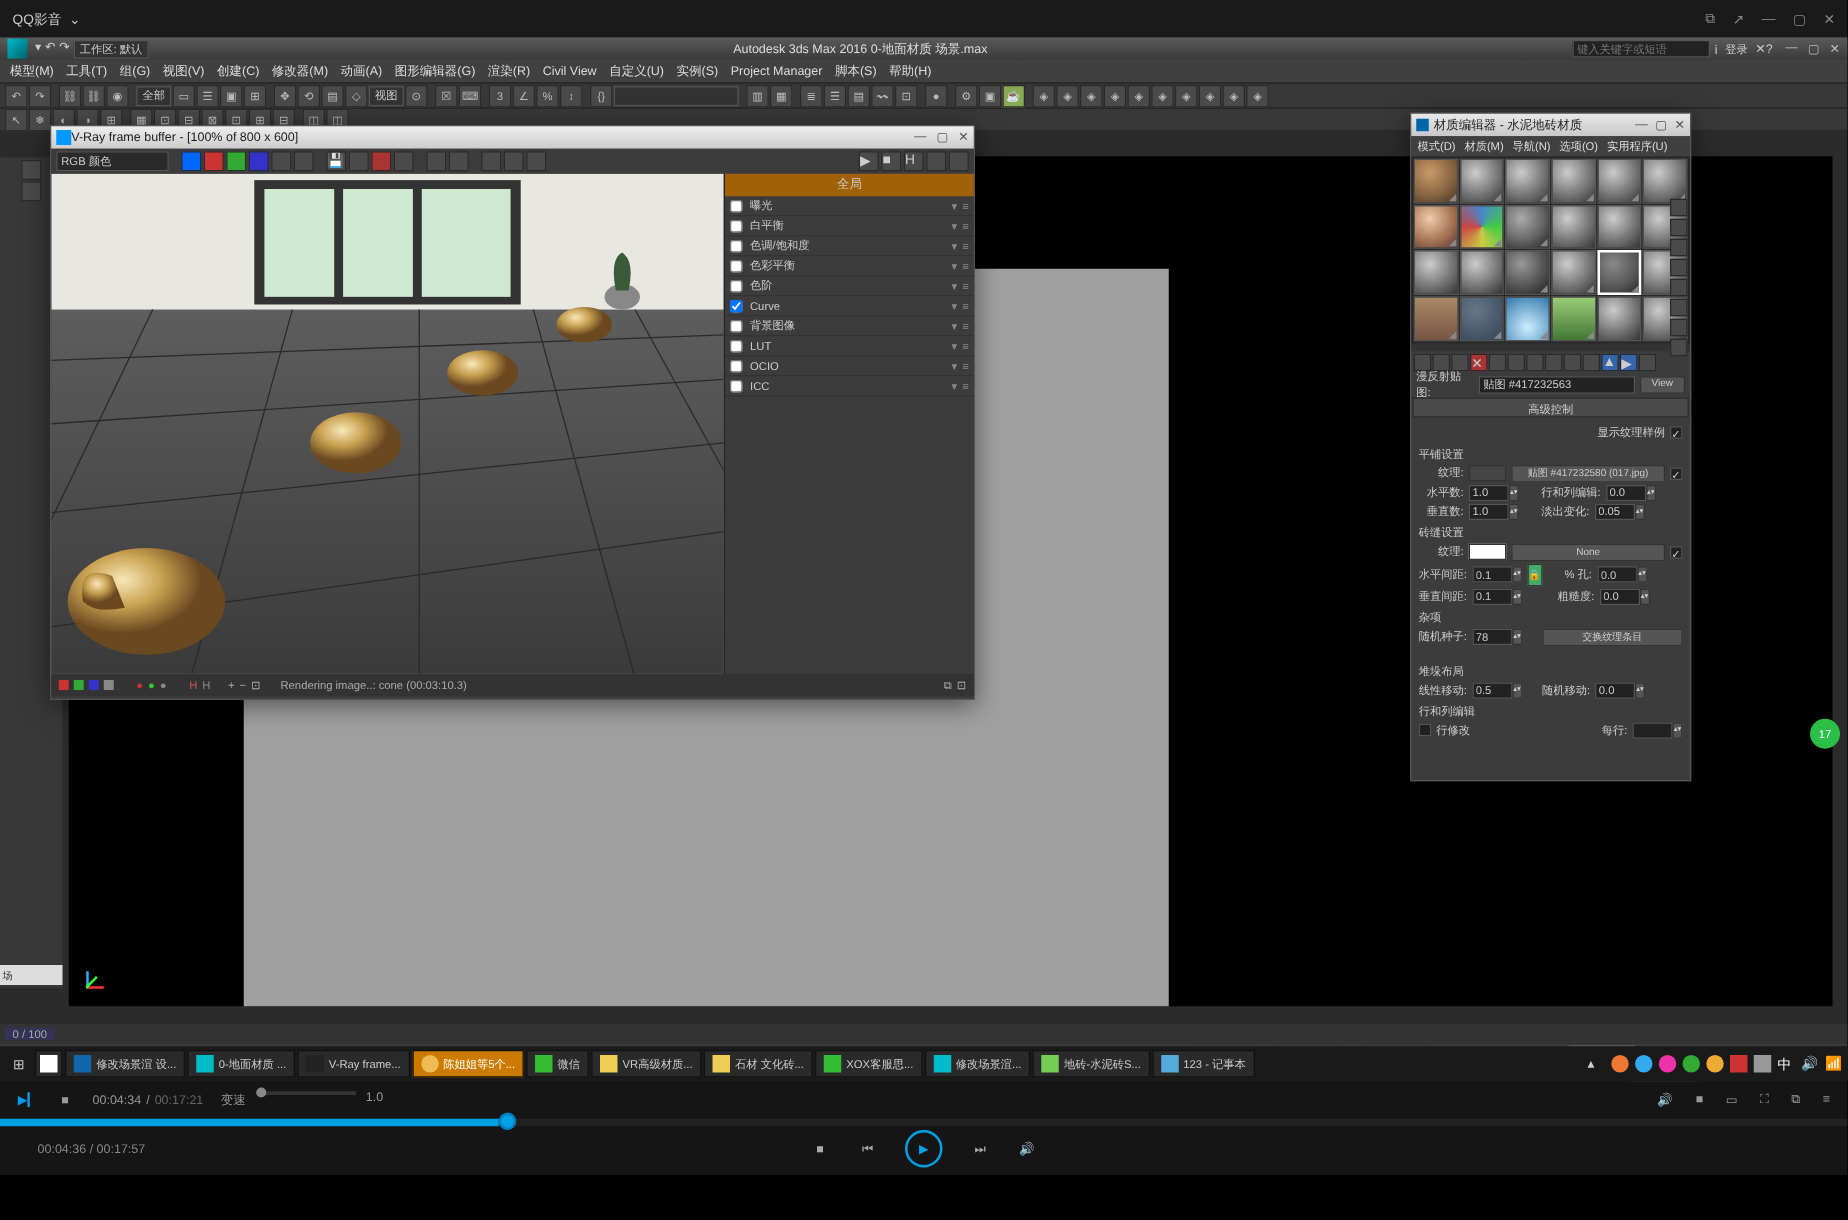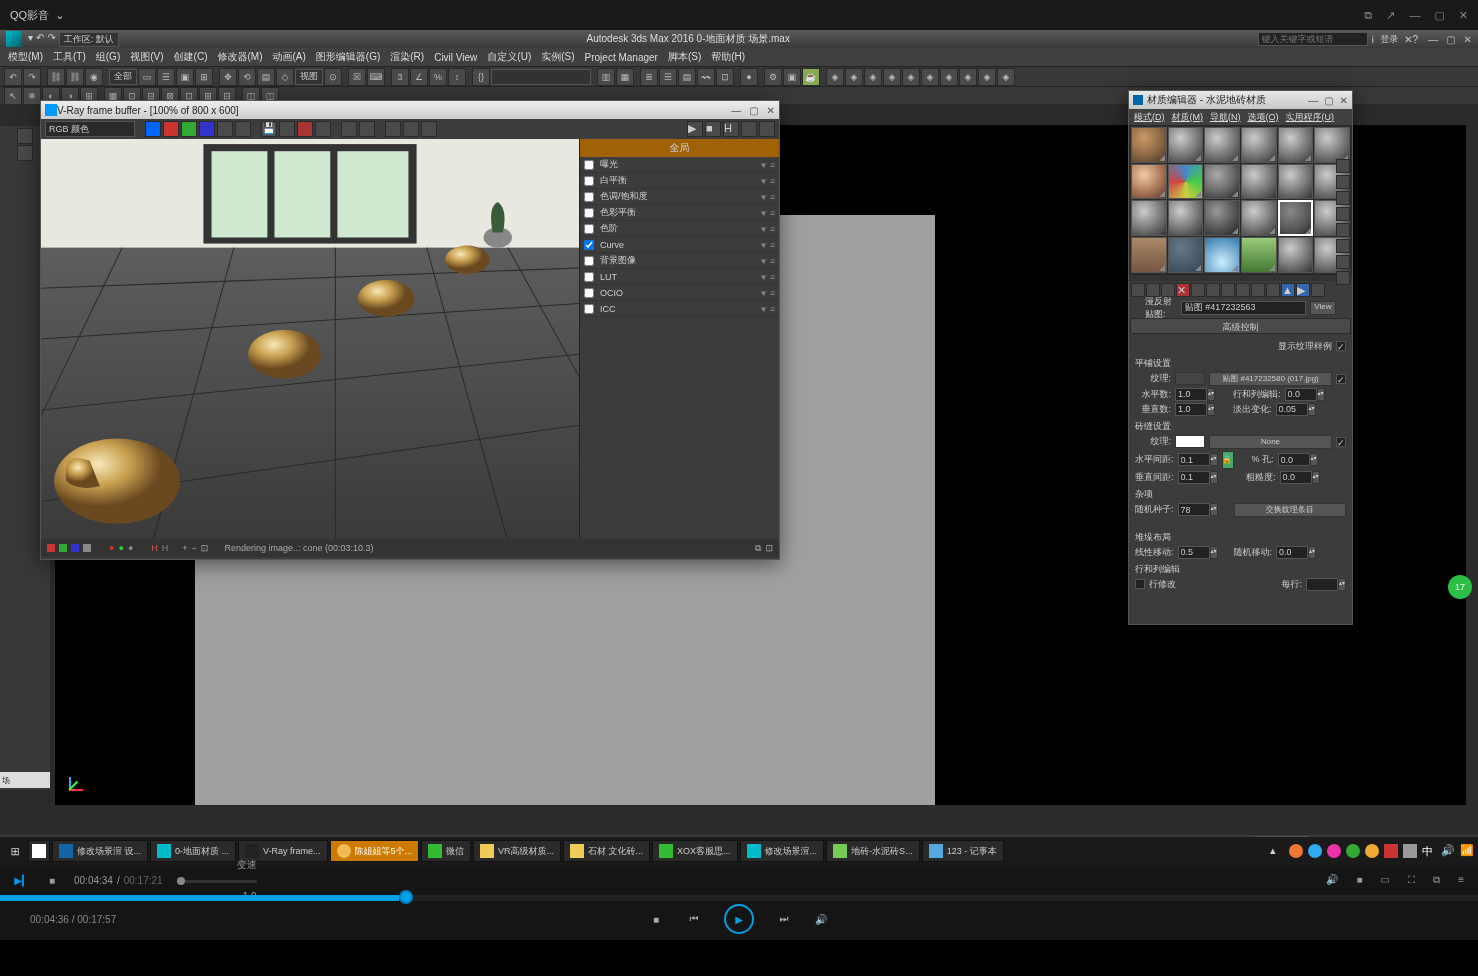--- a/index.html
+++ b/index.html
@@ -56,31 +56,31 @@
 .vfb-side-row .spacer { flex: 1; }
 .vfb-side-row .icns { display: flex; gap: 4px; color: #888; }
 .vfb-status { height: 18px; background: #333; display: flex; align-items: center; padding: 0 6px; font-size: 9px; color: #aaa; gap: 4px; }
 .vfb-status .dot { width: 8px; height: 8px; }
 
 
 .mateditor { position: absolute; top: 60px; right: 125px; width: 225px; height: 535px; background: #3c3c3c; border: 1px solid #555; box-shadow: 0 4px 20px rgba(0,0,0,0.5); }
 .mat-title { height: 18px; background: linear-gradient(#e8e8e8,#c8c8c8); display: flex; align-items: center; padding: 0 4px; font-size: 10px; color: #222; justify-content: space-between; }
 .mat-title .wc { display: flex; gap: 6px; color: #555; }
 .mat-menubar { height: 16px; background: #404040; display: flex; align-items: center; padding: 0 2px; gap: 1px; font-size: 9px; }
-.mat-menubar span { padding: 0 3px; color: #ddd; text-decoration: underline; }
+.mat-menubar span { padding: 0 3px; color: #ddd; }
 .mat-slots { display: grid; grid-template-columns: repeat(6, 1fr); gap: 1px; padding: 2px; background: #2a2a2a; }
 .mat-slot { aspect-ratio: 1; background: radial-gradient(circle at 35% 30%, #ccc, #777 55%, #333); border: 1px solid #555; position: relative; }
 .mat-slot.sel { outline: 2px solid #fff; outline-offset: -2px; }
 .mat-slot.tri::after { content:''; position:absolute; bottom:1px; right:1px; border: 3px solid transparent; border-right-color: #888; border-bottom-color:#888; }
 .mat-vtools { position: absolute; top: 34px; right: 2px; width: 14px; display: flex; flex-direction: column; gap: 2px; }
 .mat-vtools .vb { width: 14px; height: 14px; background: #4a4a4a; border: 1px solid #2a2a2a; }
 .mat-hr { height: 6px; background: #333; }
 .mat-tools { height: 18px; display: flex; align-items: center; padding: 0 2px; gap: 1px; }
 .mat-tools .b { width: 14px; height: 14px; background: #4a4a4a; border: 1px solid #2a2a2a; }
-.mat-name { height: 18px; display: flex; align-items: center; padding: 0 16px; gap: 4px; font-size: 9px; }
+.mat-name { height: 18px; display: flex; align-items: center; padding: 0 4px; gap: 4px; font-size: 9px; }
 .mat-name input { flex: 1; height: 14px; background: #222; border: 1px solid #555; color: #ccc; font-size: 9px; padding: 0 3px; }
 .mat-name .btn { width: 38px; height: 14px; background: #555; border: 1px solid #333; font-size: 8px; text-align: center; }
 .mat-rollout-title { height: 16px; background: #4a4a4a; text-align: center; font-size: 9px; line-height: 16px; color: #ccc; border: 1px solid #2a2a2a; margin: 1px; }
 .mat-panel { padding: 3px 6px; font-size: 9px; color: #ccc; overflow-y: auto; max-height: 310px; }
 .mat-row { display: flex; align-items: center; gap: 4px; margin: 2px 0; }
 .mat-row label { min-width: 36px; text-align: right; font-size: 9px; }
 .mat-row .spin { display: inline-flex; align-items: center; }
 .mat-row .spin input { width: 32px; height: 13px; background: #222; border: 1px solid #555; color: #ccc; font-size: 9px; padding: 0 2px; }
 .mat-row .spin .ar { width: 8px; height: 13px; background: #555; border: 1px solid #333; font-size: 6px; display: flex; flex-direction: column; }
 .mat-row .btn-wide { flex: 1; height: 14px; background: #555; border: 1px solid #333; font-size: 8px; text-align: center; line-height: 12px; }
@@ -103,21 +103,21 @@
 .taskbar .tbitem.active { background: #cc7a00; color: #fff; }
 .taskbar .tbitem .ic { width: 14px; height: 14px; background: #555; }
 .taskbar .tray { margin-left: auto; display: flex; gap: 5px; align-items: center; }
 .taskbar .tray .ti { width: 14px; height: 14px; }
 
 
 .player-bottom { height: 75px; background: #151515; position: relative; }
 .player-ctrl-row1 { height: 30px; display: flex; align-items: center; padding: 0 14px; gap: 14px; font-size: 10px; color: #999; }
 .player-ctrl-row1 .pbtn { width: 16px; height: 16px; display: flex; align-items: center; justify-content: center; }
 .player-ctrl-row1 .time { display: flex; gap: 4px; }
-.player-ctrl-row1 .speed { display: flex; align-items: flex-end; gap: 8px; flex-direction: column; }
+.player-ctrl-row1 .speed { display: flex; align-items: flex-start; gap: 8px; }
 .player-ctrl-row1 .speed .track { width: 80px; height: 3px; background: #333; position: relative; }
 .player-ctrl-row1 .speed .track .thumb { position: absolute; left: 0; top: -3px; width: 8px; height: 8px; background: #888; border-radius: 50%; }
 .player-ctrl-row1 .rightctrls { margin-left: auto; display: flex; gap: 18px; }
 .player-progress { height: 6px; background: #222; position: relative; }
 .player-progress .fill { position: absolute; left: 0; top: 0; bottom: 0; width: 27%; background: #00a0e6; }
 .player-progress .thumb { position: absolute; left: 27%; top: -5px; width: 14px; height: 14px; background: #00a0e6; border-radius: 50%; border: 2px solid #0080c0; }
 .player-ctrl-row2 { height: 36px; display: flex; align-items: center; padding: 0 30px; font-size: 10px; color: #888; }
 .player-ctrl-row2 .center-controls { position: absolute; left: 50%; transform: translateX(-50%); display: flex; gap: 22px; align-items: center; }
 .player-ctrl-row2 .center-controls .pc { width: 16px; height: 16px; color: #aaa; display: flex; align-items: center; justify-content: center; }
 .player-ctrl-row2 .center-controls .play-main { width: 30px; height: 30px; border: 2px solid #00a0e6; border-radius: 50%; display: flex; align-items: center; justify-content: center; color: #00a0e6; }
@@ -290,20 +290,23 @@
       <div class="vp-label">[+][PhysCamera001][真实]</div>
       <div class="axis-gizmo">
         <div class="z"></div>
           <div class="x"></div>
           <div class="y"></div>
       </div>
     </div>
 
     <div class="green-badge">17</div>
 
+    <div class="max-timeline">
+      <span style="background:#335;padding:0 6px">0 / 100</span>
+    </div>
     <div class="max-status">
       <span>选择了 1 个对象</span>
       <span style="flex:1"></span>
       <span>🔒</span>
       <div class="field">
           <span>X:</span>
           <input value="61.753mm" style="">
         </div>
       <div class="field">
           <span>Y:</span>

